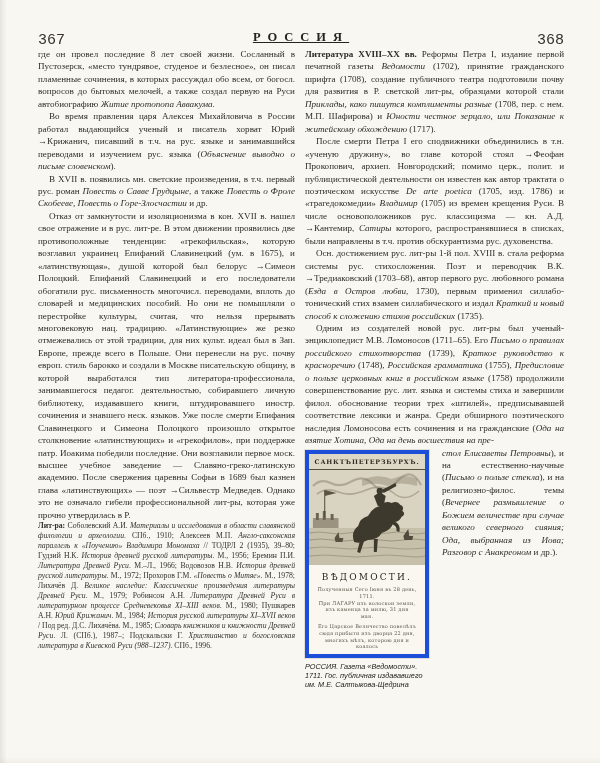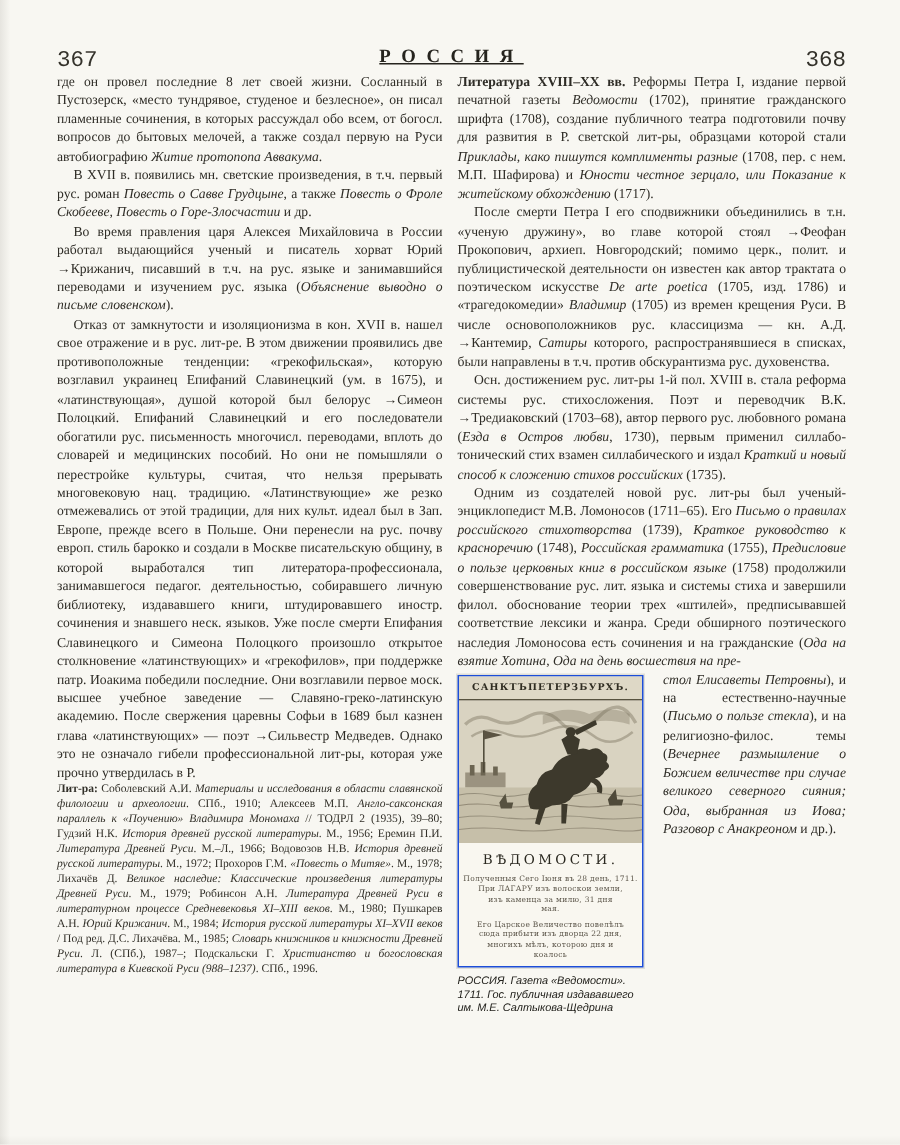--- a/index.html
+++ b/index.html
@@ -30,21 +30,21 @@
   .r-i{font-style:italic;}
   .r-b{font-weight:bold;}
   .r-bi{font-weight:normal;font-style:italic;}
 
   .biblio{margin-top:3px;font-size:7.7px;line-height:9.95px;text-align:justify;color:#33312a;}
   .signature{font-size:8.4px;text-align:right;margin-top:1px;color:#33312a;}
 
   
   .wrap-section{overflow:visible;}
   figure.vedomosti{float:left;width:124px;margin:3px 13px 2px 0;padding:0;}
-  .engraving{border:1px solid #1d4ed8;background:#f6f3ea;box-shadow:0 0 0 1px rgba(90,85,70,.15);}
+  .engraving{border:4px solid #1d4ed8;background:#f6f3ea;box-shadow:0 0 0 1px rgba(90,85,70,.15);}
   .eng-head{border-bottom:1px solid #57523f;background:#ded8c6;
     font-family:"DejaVu Serif",serif;font-size:6.3px;font-weight:bold;
     letter-spacing:.8px;text-align:center;padding:2px 0 1px;color:#2f2c21;}
   .eng-scene{display:block;width:100%;height:95px;}
   .gazette{background:#f9f7f0;padding:3px 2px 4px;}
   .gz-title{font-family:"DejaVu Serif",serif;font-size:9px;letter-spacing:2.2px;
     text-align:center;color:#2b2920;margin:3px 0 3px;}
   .gz-line{font-family:"DejaVu Serif",serif;font-size:5px;line-height:6.6px;
     color:#5c564a;text-align:center;letter-spacing:.2px;}
   .gz-gap{margin-top:4px;}
@@ -58,22 +58,22 @@
 <div class="scan-edge-bottom"></div>
 
 <header class="page-header">
   <span class="pageno left">367</span>
   <span class="running-title">РОССИЯ</span>
   <span class="pageno right">368</span>
 </header>
 
 <section class="col col-left">
   <p><span>где он провел последние 8 лет своей жизни. Сосланный в Пустозерск, «место тундрявое, студеное и безлесное», он писал пламенные сочинения, в которых рассуждал обо всем, от богосл. вопросов до бытовых мелочей, а также создал первую на Руси автобиографию </span><span class="r-i">Житие протопопа Аввакума</span><span>.</span></p>
+  <p class="ind"><span>Во время правления царя Алексея Михайловича в России работал выдающийся ученый и писатель хорват Юрий →Крижанич, писавший в т.ч. на рус. языке и занимавшийся переводами и изучением рус. языка (</span><span class="r-i">Объяснение выводно о письме словенском</span><span>).</span></p>
   <p class="ind"><span>В XVII в. появились мн. светские произведения, в т.ч. первый рус. роман </span><span class="r-i">Повесть о Савве Грудцыне</span><span>, а также </span><span class="r-i">Повесть о Фроле Скобееве, Повесть о Горе-Злосчастии</span><span> и др.</span></p>
-  <p class="ind"><span>Во время правления царя Алексея Михайловича в России работал выдающийся ученый и писатель хорват Юрий →Крижанич, писавший в т.ч. на рус. языке и занимавшийся переводами и изучением рус. языка (</span><span class="r-i">Объяснение выводно о письме словенском</span><span>).</span></p>
   <p class="ind"><span>Отказ от замкнутости и изоляционизма в кон. XVII в. нашел свое отражение и в рус. лит-ре. В этом движении проявились две противоположные тенденции: «грекофильская», которую возглавил украинец Епифаний Славинецкий (ум. в 1675), и «латинствующая», душой которой был белорус →Симеон Полоцкий. Епифаний Славинецкий и его последователи обогатили рус. письменность многочисл. переводами, вплоть до словарей и медицинских пособий. Но они не помышляли о перестройке культуры, считая, что нельзя прерывать многовековую нац. традицию. «Латинствующие» же резко отмежевались от этой традиции, для них культ. идеал был в Зап. Европе, прежде всего в Польше. Они перенесли на рус. почву европ. стиль барокко и создали в Москве писательскую общину, в которой выработался тип литератора-профессионала, занимавшегося педагог. деятельностью, собиравшего личную библиотеку, издававшего книги, штудировавшего иностр. сочинения и знавшего неск. языков. Уже после смерти Епифания Славинецкого и Симеона Полоцкого произошло открытое столкновение «латинствующих» и «грекофилов», при поддержке патр. Иоакима победили последние. Они возглавили первое моск. высшее учебное заведение — Славяно-греко-латинскую академию. После свержения царевны Софьи в 1689 был казнен глава «латинствующих» — поэт →Сильвестр Медведев. Однако это не означало гибели профессиональной лит-ры, которая уже прочно утвердилась в Р.</span></p>
   <p class="biblio"><span class="r-b">Лит-ра:</span><span> Соболевский А.И. </span><span class="r-i">Материалы и исследования в области славянской филологии и археологии</span><span>. СПб., 1910; Алексеев М.П. </span><span class="r-i">Англо-саксонская параллель к «Поучению» Владимира Мономаха</span><span> // ТОДРЛ 2 (1935), 39–80; Гудзий Н.К. </span><span class="r-i">История древней русской литературы</span><span>. М., 1956; Еремин П.И. </span><span class="r-i">Литература Древней Руси</span><span>. М.–Л., 1966; Водовозов Н.В. </span><span class="r-i">История древней русской литературы</span><span>. М., 1972; Прохоров Г.М. </span><span class="r-i">«Повесть о Митяе»</span><span>. М., 1978; Лихачёв Д. </span><span class="r-i">Великое наследие: Классические произведения литературы Древней Руси</span><span>. М., 1979; Робинсон А.Н. </span><span class="r-i">Литература Древней Руси в литературном процессе Средневековья XI–XIII веков</span><span>. М., 1980; Пушкарев А.Н. </span><span class="r-i">Юрий Крижанич</span><span>. М., 1984; </span><span class="r-i">История русской литературы XI–XVII веков</span><span> / Под ред. Д.С. Лихачёва. М., 1985; </span><span class="r-i">Словарь книжников и книжности Древней Руси</span><span>. Л. (СПб.), 1987–; Подскальски Г. </span><span class="r-i">Христианство и богословская литература в Киевской Руси (988–1237)</span><span>. СПб., 1996.</span></p>
 </section>
 
 <section class="col col-right">
   <p><span class="r-b">Литература XVIII–XX вв.</span><span> Реформы Петра I, издание первой печатной газеты </span><span class="r-i">Ведомости</span><span> (1702), принятие гражданского шрифта (1708), создание публичного театра подготовили почву для развития в Р. светской лит-ры, образцами которой стали </span><span class="r-i">Приклады, како пишутся комплименты разные</span><span> (1708, пер. с нем. М.П. Шафирова) и </span><span class="r-i">Юности честное зерцало, или Показание к житейскому обхождению</span><span> (1717).</span></p>
   <p class="ind"><span>После смерти Петра I его сподвижники объединились в т.н. «ученую дружину», во главе которой стоял →Феофан Прокопович, архиеп. Новгородский; помимо церк., полит. и публицистической деятельности он известен как автор трактата о поэтическом искусстве </span><span class="r-i">De arte poetica</span><span> (1705, изд. 1786) и «трагедокомедии» </span><span class="r-i">Владимир</span><span> (1705) из времен крещения Руси. В числе основоположников рус. классицизма — кн. А.Д. →Кантемир, </span><span class="r-i">Сатиры</span><span> которого, распространявшиеся в списках, были направлены в т.ч. против обскурантизма рус. духовенства.</span></p>
   <p class="ind"><span>Осн. достижением рус. лит-ры 1-й пол. XVIII в. стала реформа системы рус. стихосложения. Поэт и переводчик В.К. →Тредиаковский (1703–68), автор первого рус. любовного романа (</span><span class="r-i">Езда в Остров любви</span><span>, 1730), первым применил силлабо-тонический стих взамен силлабического и издал </span><span class="r-i">Краткий и новый способ к сложению стихов российских</span><span> (1735).</span></p>
   <p class="ind"><span>Одним из создателей новой рус. лит-ры был ученый-энциклопедист М.В. Ломоносов (1711–65). Его </span><span class="r-i">Письмо о правилах российского стихотворства</span><span> (1739), </span><span class="r-i">Краткое руководство к красноречию</span><span> (1748), </span><span class="r-i">Российская грамматика</span><span> (1755), </span><span class="r-i">Предисловие о пользе церковных книг в российском языке</span><span> (1758) продолжили совершенствование рус. лит. языка и системы стиха и завершили филол. обоснование теории трех «штилей», предписывавшей соответствие лексики и жанра. Среди обширного поэтического наследия Ломоносова есть сочинения и на гражданские (</span><span class="r-i">Ода на взятие Хотина, Ода на день восшествия на пре-</span></p>
 

